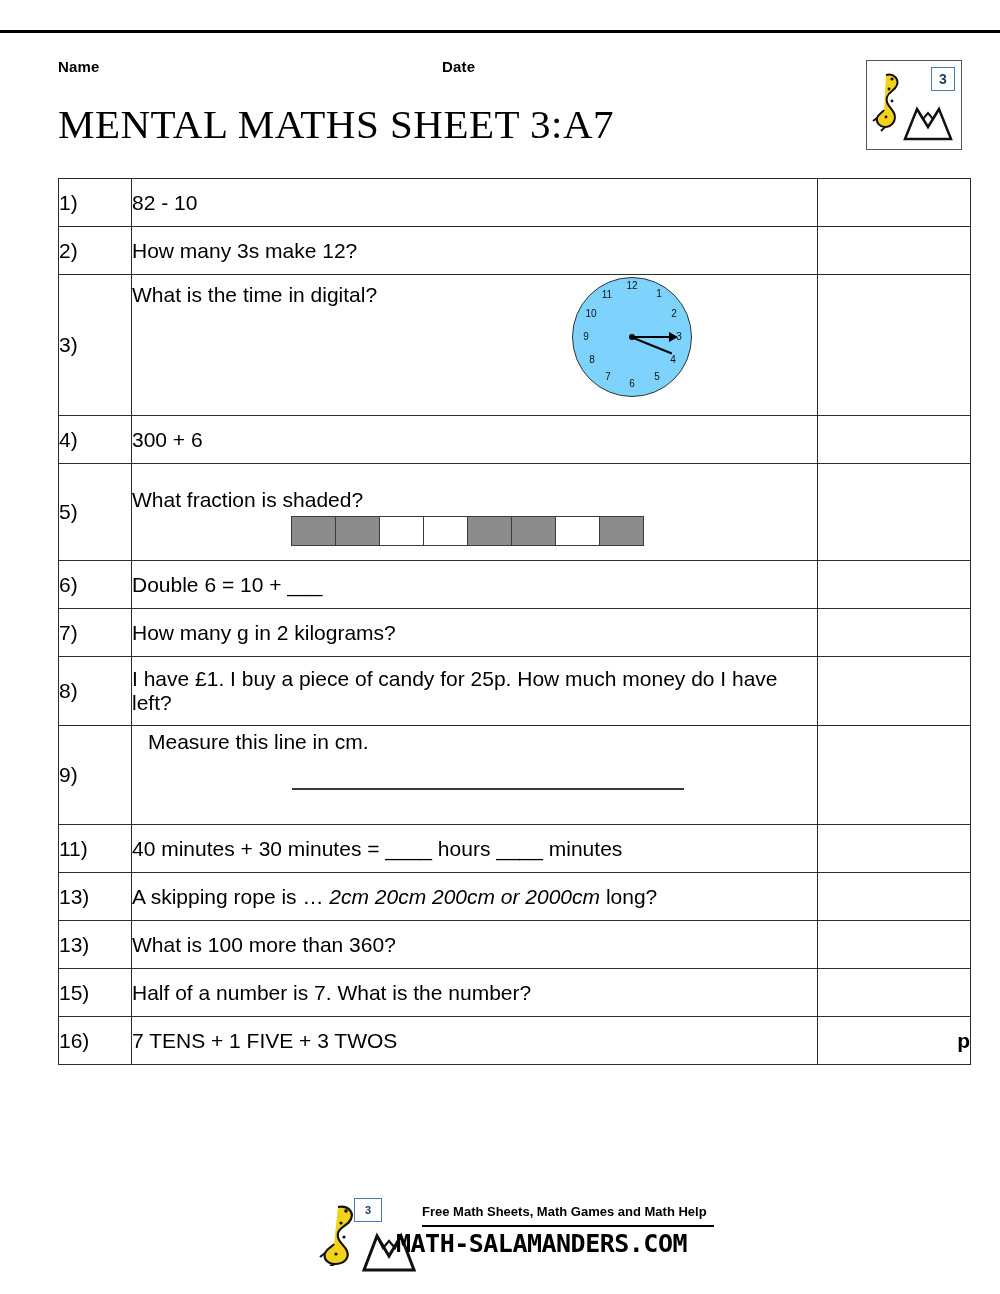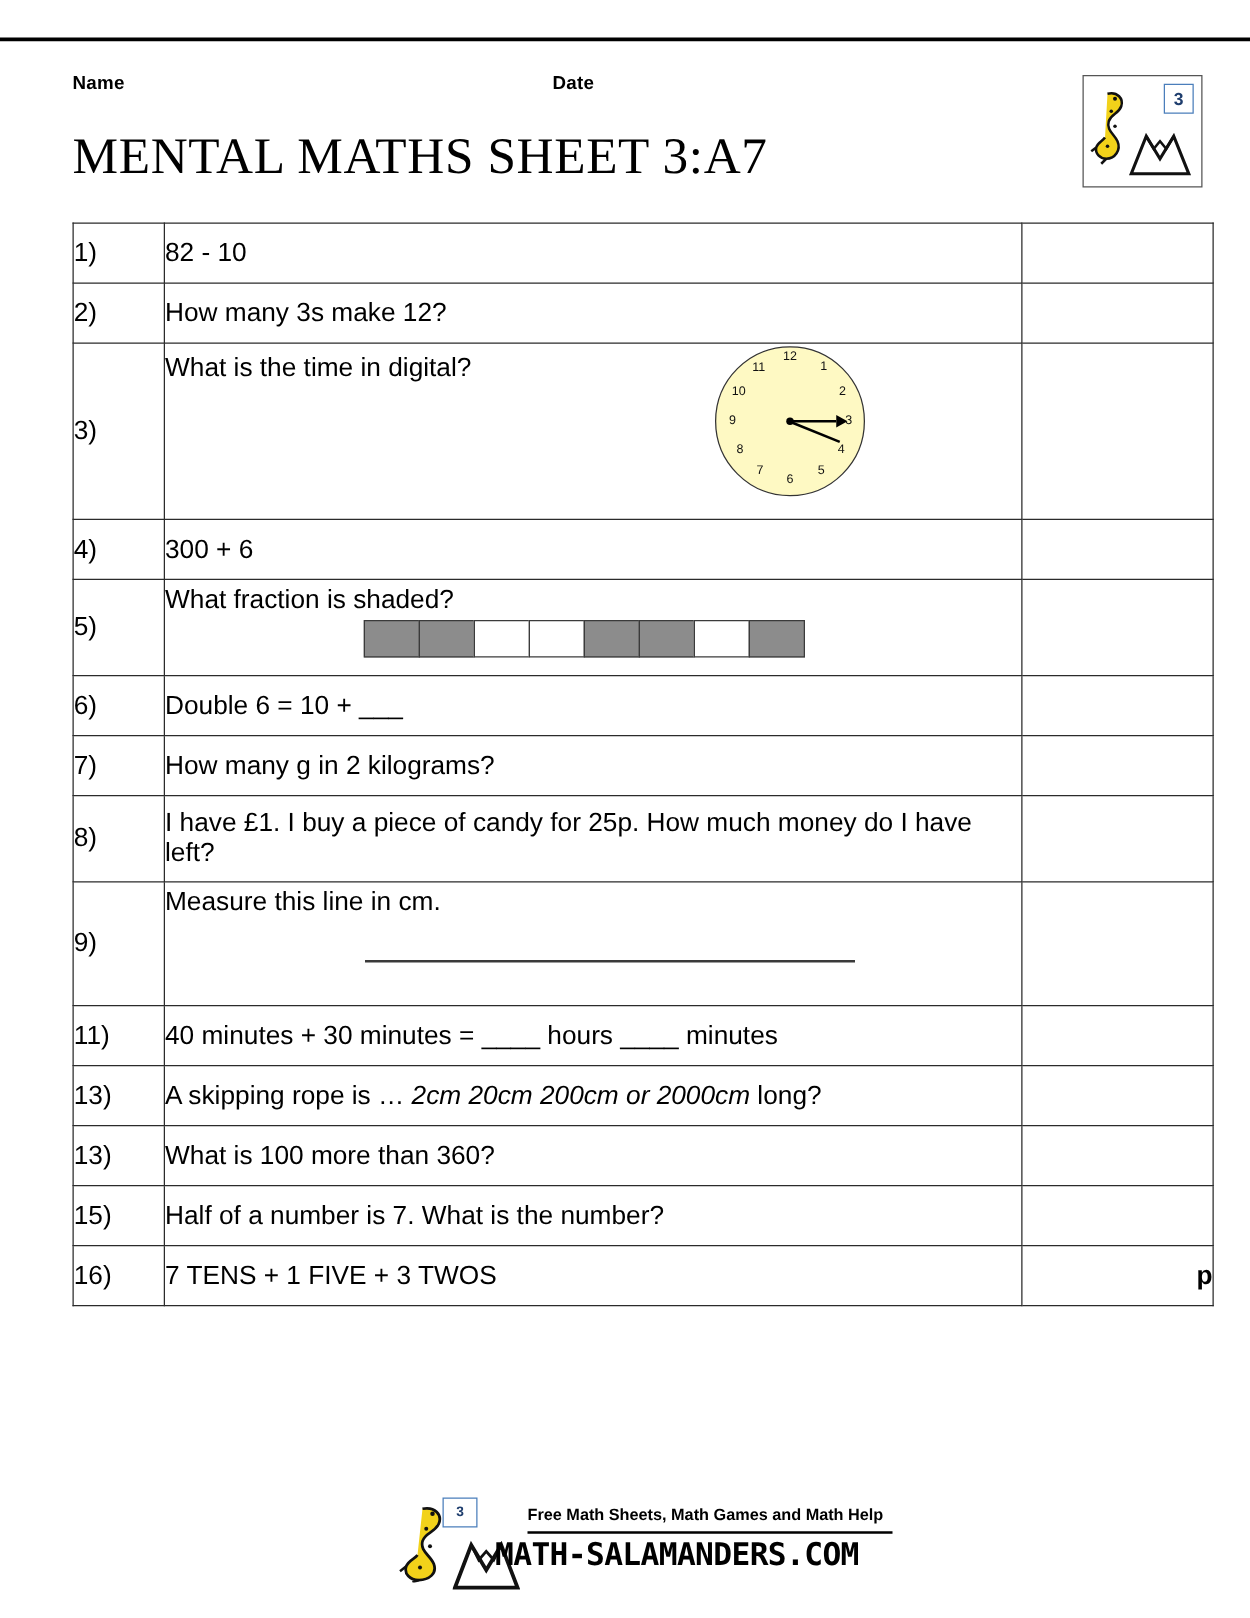--- a/index.html
+++ b/index.html
@@ -148,21 +148,21 @@
     font-size: 21px;
   }
   .clock {
     position: absolute;
     left: 440px;
     top: 2px;
     width: 118px;
     height: 118px;
     border: 1px solid #333;
     border-radius: 50%;
-    background: #fef9c3;
+    background: #7dd3fc;
   }
   .clock .nmb {
     position: absolute;
     font-size: 10px;
     color: #111;
     width: 14px;
     text-align: center;
   }
   .clock .center {
     position: absolute;
@@ -198,41 +198,41 @@
     left: 96px;
     top: 54px;
     width: 0;
     height: 0;
     border-left: 9px solid #000;
     border-top: 5px solid transparent;
     border-bottom: 5px solid transparent;
   }
 
   
-  .frac-wrap { position: relative; height: 76px; }
+  .frac-wrap { position: relative; height: 76px; margin-top: 20px; }
   .frac-label { position: absolute; left: 0; top: 4px; font-size: 21px; }
   .frac-strip {
     position: absolute;
     left: 160px;
     top: 32px;
     display: flex;
   }
   .frac-cell {
     width: 45px;
     height: 30px;
     border: 1px solid #3b3b3b;
     margin-left: -1px;
     box-sizing: border-box;
   }
   .frac-cell.shaded { background: #8c8c8c; }
   .frac-cell.open { background: #ffffff; }
 
   
   .meas-wrap { position: relative; height: 98px; }
-  .meas-label { position: absolute; left: 0; top: 4px; font-size: 21px; }
+  .meas-label { position: absolute; left: 16px; top: 4px; font-size: 21px; }
   .meas-line {
     position: absolute;
     left: 160px;
     top: 62px;
     width: 392px;
     height: 2px;
     background: #3a3a3a;
   }
 
   

